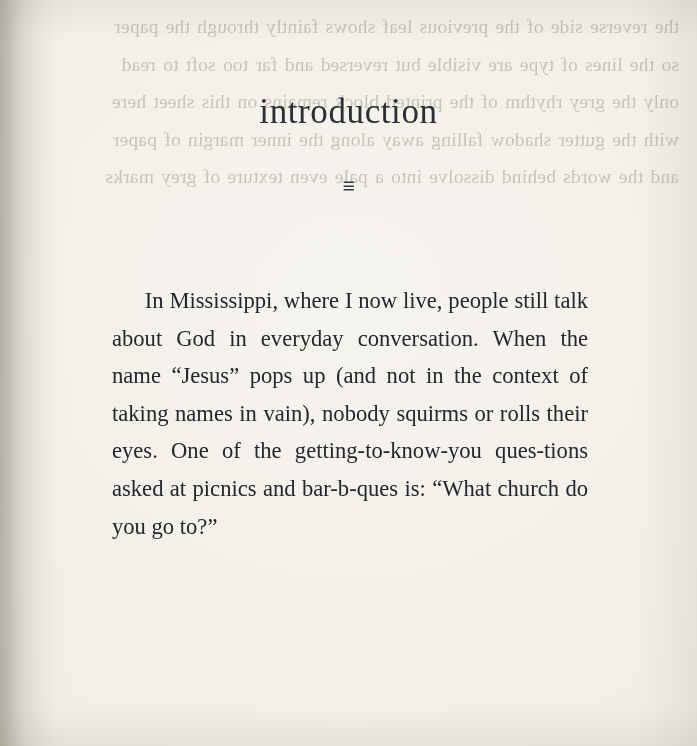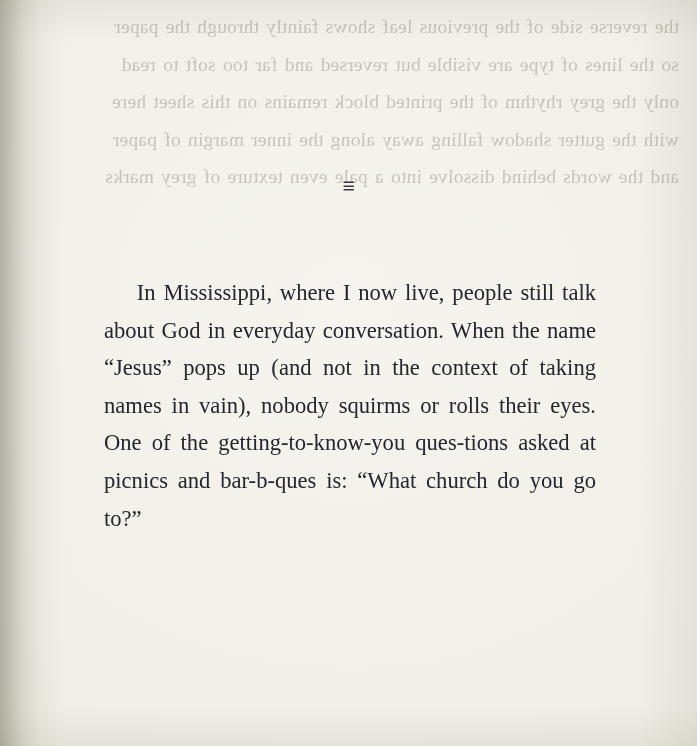--- a/index.html
+++ b/index.html
@@ -109,21 +109,21 @@
     left: 104px;
     top: 274px;
     width: 492px;
     color: #23262e;
     font-size: 22.6px;
     line-height: 37.6px;
     text-align: justify;
     text-justify: inter-word;
   }
   .body-text p {
-    margin: 0;
+    margin: 8px;
     text-indent: 1.45em;
   }
   .body-text p.first {
     text-indent: 1.45em;
   }
   .body-text em {
     font-style: italic;
   }
 </style>
 </head>
@@ -135,20 +135,21 @@
 so the lines of type are visible but reversed and far too soft to read
 only the grey rhythm of the printed block remains on this sheet here
 with the gutter shadow falling away along the inner margin of paper
 and the words behind dissolve into a pale even texture of grey marks</div>
 
   <div class="grain"></div>
   <div class="gutter"></div>
 
   <div class="content">
 
+    <div class="chapter-title">introduction</div>
 
     <div class="ornament">
       <span class="glyph">≡</span>
     </div>
 
     <div class="body-text">
       <p class="first">In Mississippi, where I now live, people still talk about God in everyday conversation. When the name “Jesus” pops up (and not in the context of taking names in vain), nobody squirms or rolls their eyes. One of the getting-to-know-you ques-tions asked at picnics and bar-b-ques is: “What church do you go to?”</p>
     </div>
 
   </div>

